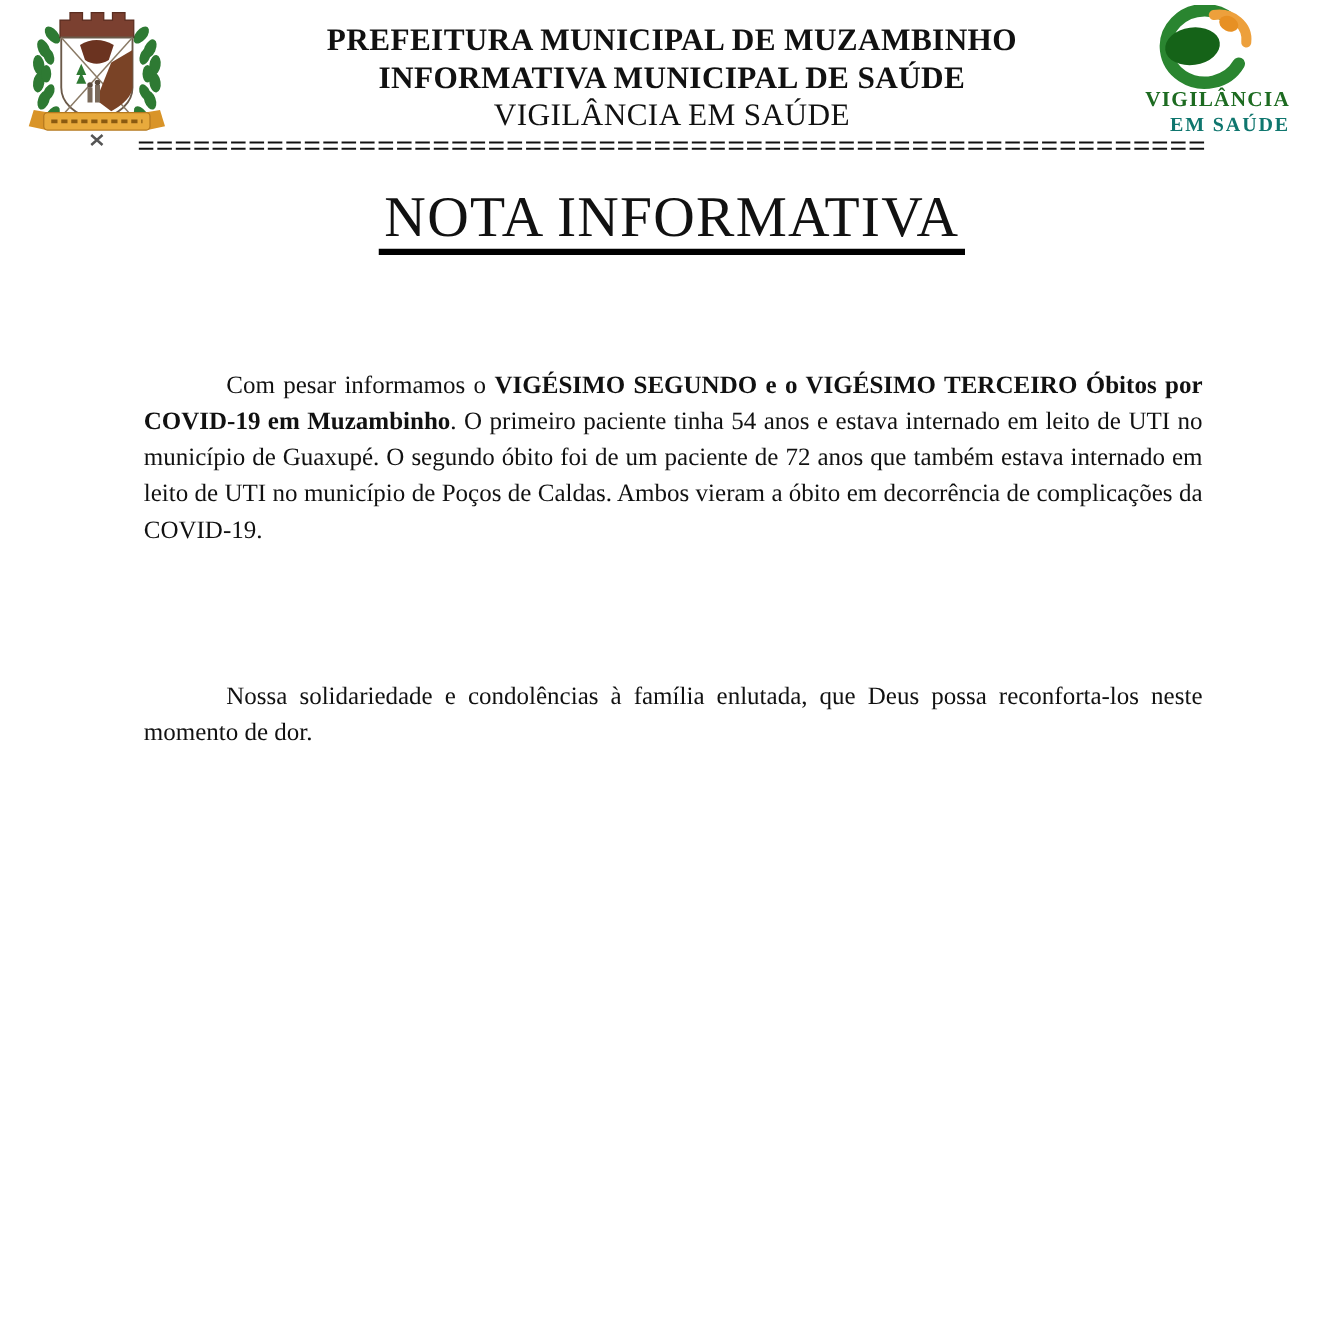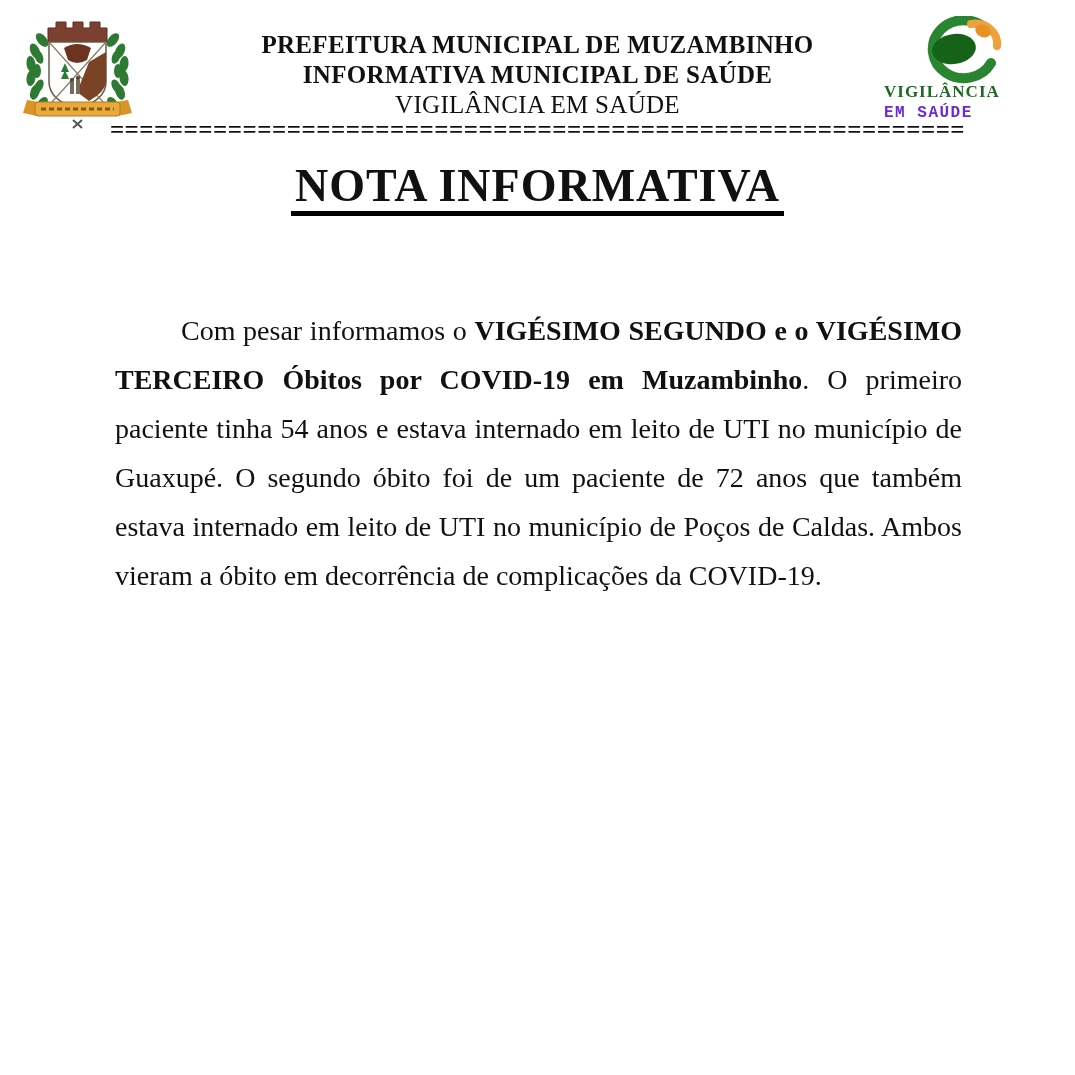--- a/index.html
+++ b/index.html
@@ -1,79 +1,79 @@
 <!DOCTYPE html>
 <html><head>
 <meta charset="utf-8">
 <style>
   html, body { margin: 0; padding: 0; background: #ffffff; }
   .page {
     position: relative;
     width: 1075px;
     height: 874px;
-    margin: 16px auto;
+    margin: 4px auto;
     background: #ffffff;
     font-family: "Liberation Serif", "DejaVu Serif", serif;
     color: #111111;
     overflow: hidden;
   }
   
   .header { position: relative; padding-top: 14px; }
   .header-text { text-align: center; }
   .header-line-bold {
     font-size: 25px; font-weight: bold; line-height: 30px; letter-spacing: .3px;
   }
   .header-line-regular {
     font-size: 25px; font-weight: normal; line-height: 30px; letter-spacing: .3px;
   }
   .logo-left {
     position: absolute; left: 15px; top: 0; width: 125px; height: 118px;
   }
   .logo-right {
-    position: absolute; left: 884px; top: 0; width: 148px; text-align: left;
+    position: absolute; left: 884px; top: 0; width: 148px; text-align: right;
   }
   .logo-right svg { display: block; margin: 0 auto; }
   .vig-line1 { font-size: 17px; font-weight: bold; letter-spacing: 1px; margin-top: -2px; }
   .vig-line2 { font-size: 16px; font-weight: bold; letter-spacing: 1.5px; margin-top: 2px; }
   
   .separator {
     margin-top: 0px;
     text-align: center;
     font-weight: bold;
     font-size: 25px;
     letter-spacing: .5px;
     line-height: 20px;
     white-space: nowrap;
     overflow: hidden;
   }
   
   .title-wrap { text-align: center; margin-top: 22px; }
   .title {
     display: inline-block;
     font-size: 46px;
-    font-weight: bold;
+    font-weight: normal;
     letter-spacing: 1px;
     line-height: 1.05;
     border-bottom: 5px solid #000;
     padding: 0 4px 1px 4px;
   }
   
   .subtitle {
     margin-top: 74px;
     text-align: center;
     font-size: 38px;
     font-weight: bold;
     letter-spacing: -0.5px;
     line-height: 1.1;
   }
   
   .body-p {
     margin: 0 113px 0 115px;
-    font-size: 28px;
-    line-height: 49px;
+    font-size: 20px;
+    line-height: 29px;
     text-align: justify;
     text-align-last: left;
     text-indent: 66px;
   }
   .p1 { margin-top: 90px; }
   .p2 { margin-top: 104px; }
   .bold { font-weight: bold; }
   .date-line {
     margin: 162px 113px 0 115px;
     font-size: 27px;
@@ -149,28 +149,29 @@
 
         <path d="M88 14 A31 29 0 1 0 92 47" fill="none" stroke="#2a8530" stroke-width="10" stroke-linecap="round"></path>
 
         <ellipse cx="55" cy="33" rx="22" ry="15" transform="rotate(-8 55 33)" fill="#156318"></ellipse>
 
         <path d="M72 8 A22 20 0 0 1 98 30" fill="none" stroke="#eda03c" stroke-width="8" stroke-linecap="round"></path>
 
         <ellipse cx="84" cy="15" rx="8" ry="6" transform="rotate(25 84 15)" fill="#e79023"></ellipse>
       </svg>
       <div class="vig-line1" style="color:#1d6b21;">VIGILÂNCIA</div>
-      <div class="vig-line2" style="color:#6d28d9;font-family:Liberation Mono, monospace;">EM SAÚDE</div>
+      <div class="vig-line2" style="color:#0f766e;">EM SAÚDE</div>
     </div>
   </div>
 
   <div class="separator">==========================================================</div>
 
   <div class="title-wrap">
     <h1 class="title" style="margin:0;">NOTA INFORMATIVA</h1>
   </div>
 
 
   <p class="body-p p1"><span>Com pesar informamos o </span><span class="bold">VIGÉSIMO SEGUNDO e o VIGÉSIMO TERCEIRO Óbitos por COVID-19 em Muzambinho</span><span>. O primeiro paciente tinha 54 anos e estava internado em leito de UTI no município de Guaxupé. O segundo óbito foi de um paciente de 72 anos que também estava internado em leito de UTI no município de Poços de Caldas. Ambos vieram a óbito em decorrência de complicações da COVID-19.</span></p>
 
+  <p class="body-p p2">Nossa solidariedade e condolências à família enlutada, que Deus possa reconforta-los neste momento de dor.</p>
 
 
 </div>
 
 </body></html>

